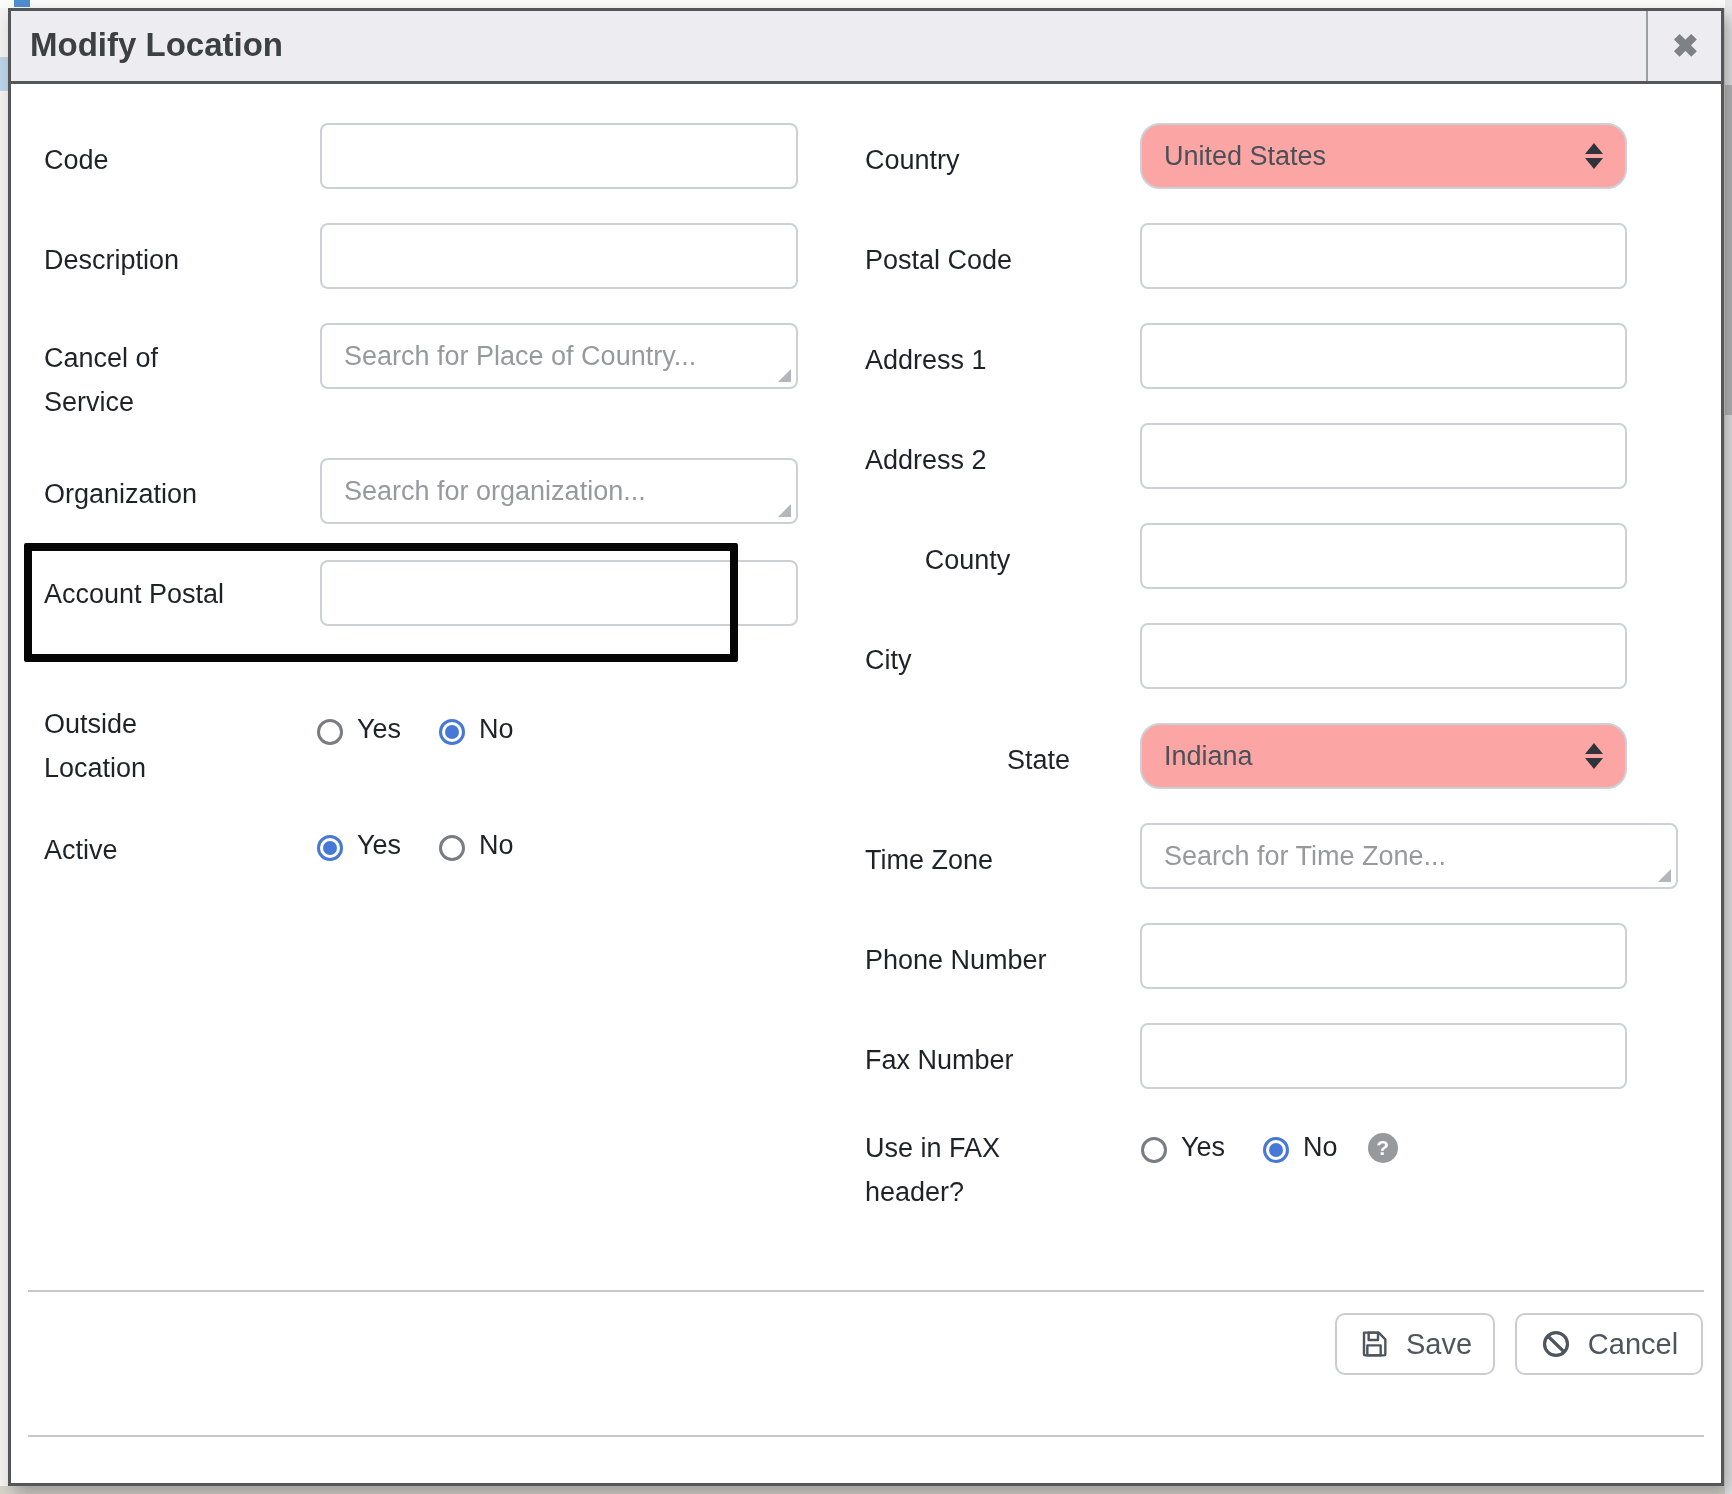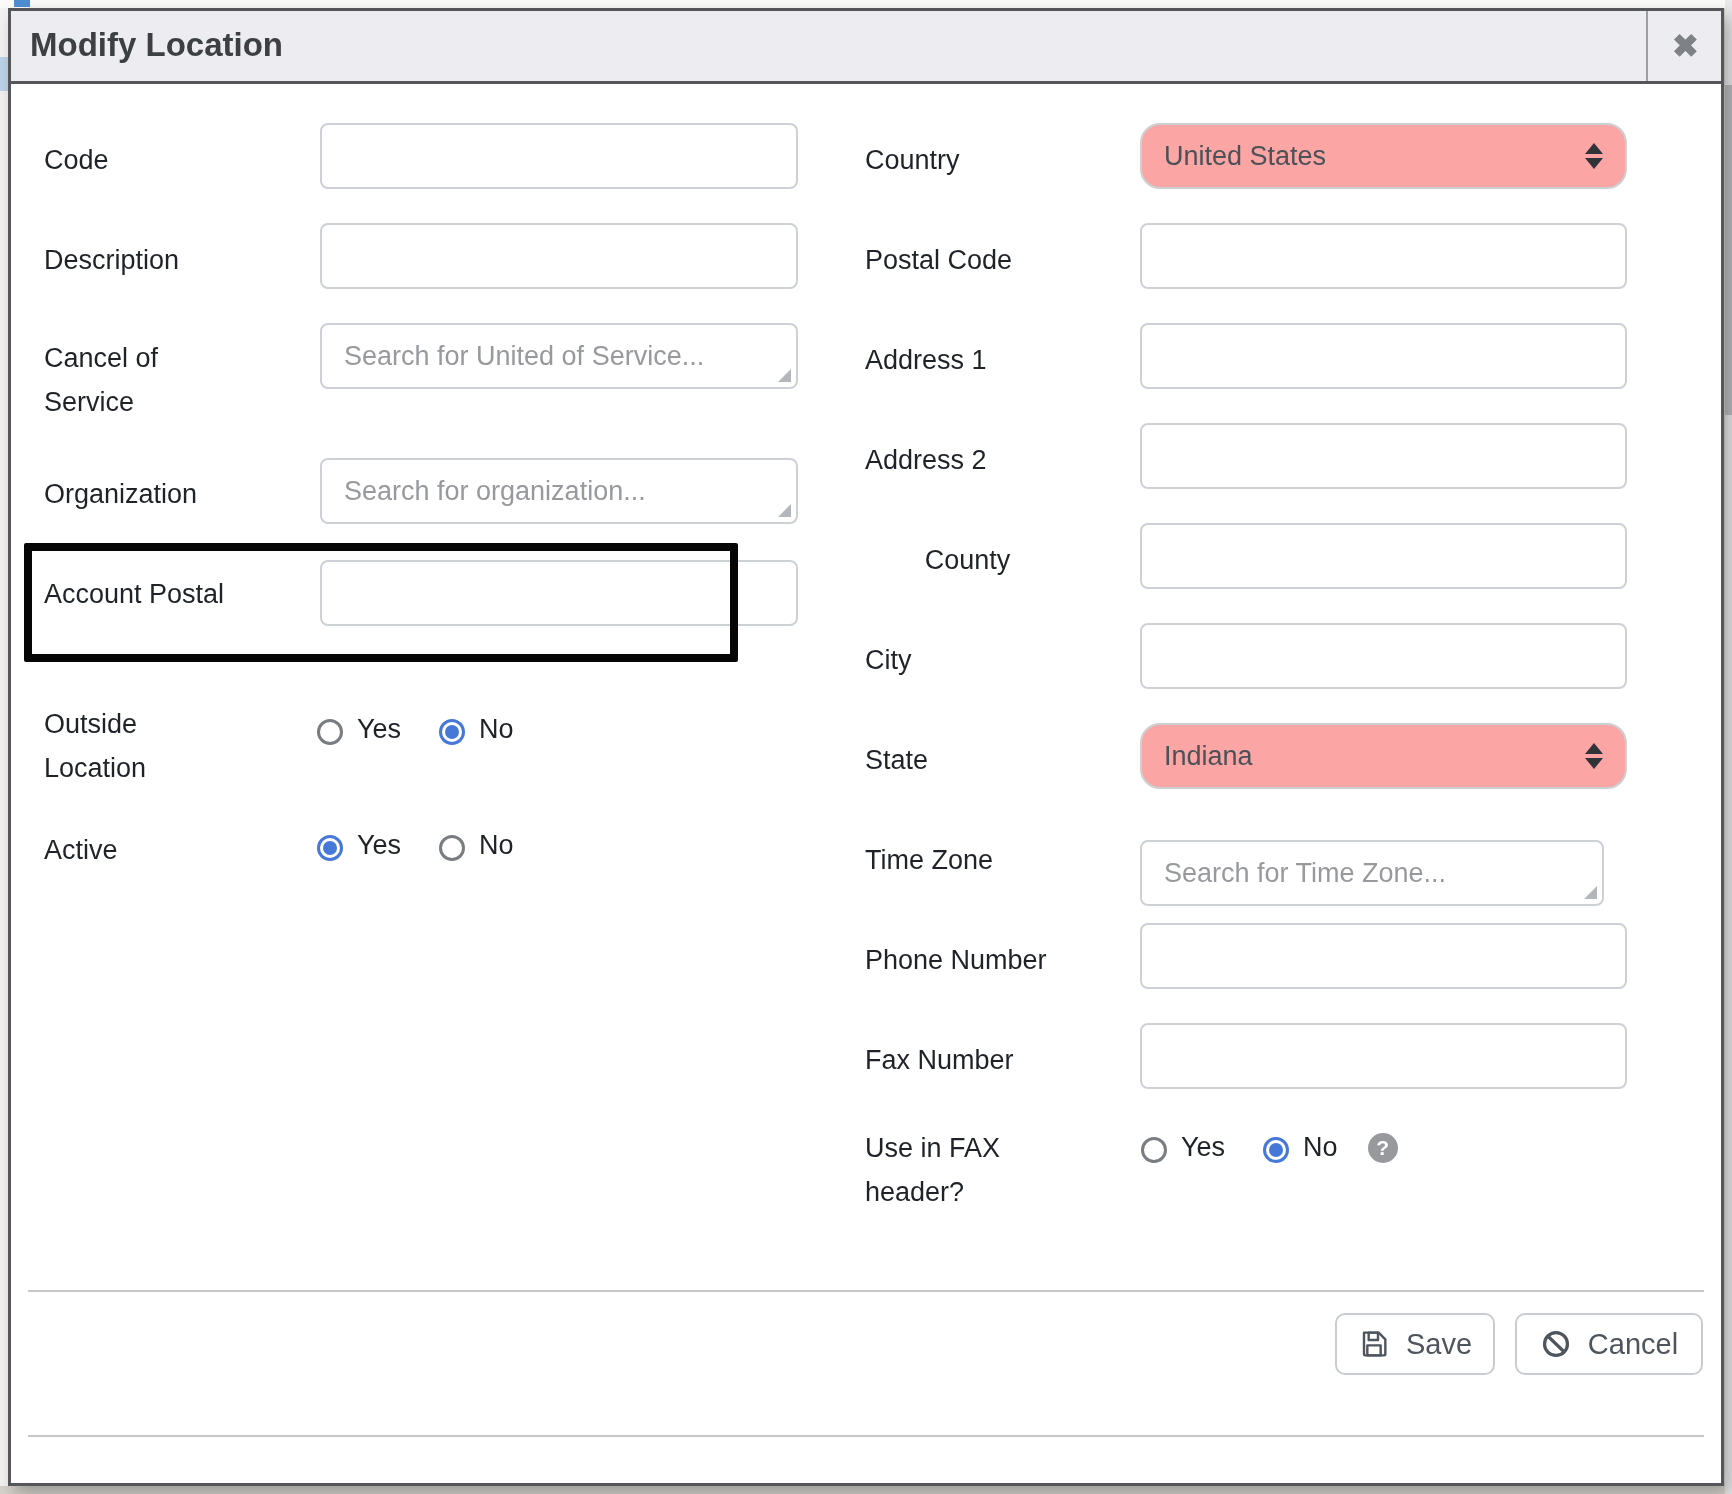--- a/index.html
+++ b/index.html
@@ -67,21 +67,21 @@
   .tinput.r { left:1140px; width:487px; }
   .tinput::placeholder { color:#97999d; opacity:1; }
 
   
   .searchbox {
     position:absolute; height:66px;
     border:2px solid #cdd0d4; border-radius:8px;
     background:#fff; box-sizing:border-box; cursor:text;
   }
   .searchbox.l { left:320px;  width:478px; }
-  .searchbox.r { left:1140px; width:464px;margin-top:17px; }
+  .searchbox.r { left:1140px; width:538px; }
   .searchbox .ph {
     position:absolute; left:22px; top:50%; transform:translateY(-50%);
     font-size:27px; color:#97999d; white-space:nowrap;
   }
   .grip {
     position:absolute; right:5px; bottom:5px; width:13px; height:13px;
     background:#b3b6ba;
     clip-path:polygon(100% 0, 100% 100%, 0 100%);
   }
 
@@ -164,21 +164,21 @@
 </div>
 
 <div class="flabel l" style="top:138px;">Code</div>
 <input class="tinput l" style="top: 123px;">
 
 <div class="flabel l" style="top:238px;">Description</div>
 <input class="tinput l" style="top: 223px;">
 
 <div class="flabel l" style="top:336px;">Cancel of Service</div>
 <div class="searchbox l" style="top:323px;">
-  <span class="ph">Search for United of Service...</span>
+  <span class="ph">Search for Place of Country...</span>
   <span class="grip"></span>
 </div>
 
 <div class="flabel l" style="top:472px;">Organization</div>
 <div class="searchbox l" style="top:458px;">
   <span class="ph">Search for organization...</span>
   <span class="grip"></span>
 </div>
 
 <div class="flabel l" style="top:572px;">Account Postal</div>
@@ -226,21 +226,21 @@
 
 <div class="flabel r" style="top:438px;">Address 2</div>
 <input class="tinput r" style="top: 423px;">
 
 <div class="flabel r" style="top:538px;text-align:center;">County</div>
 <input class="tinput r" style="top: 523px;">
 
 <div class="flabel r" style="top:638px;">City</div>
 <input class="tinput r" style="top: 623px;">
 
-<div class="flabel r" style="top:738px;">State</div>
+<div class="flabel r" style="top:738px;text-align:right;">State</div>
 <div class="selbox r" style="top:723px;">
   <span class="val">Indiana</span>
   <span class="spin">
       <span class="tri-up"></span>
       <span class="tri-down"></span>
     </span>
 </div>
 
 <div class="flabel r" style="top:838px;">Time Zone</div>
 <div class="searchbox r" style="top:823px;">

